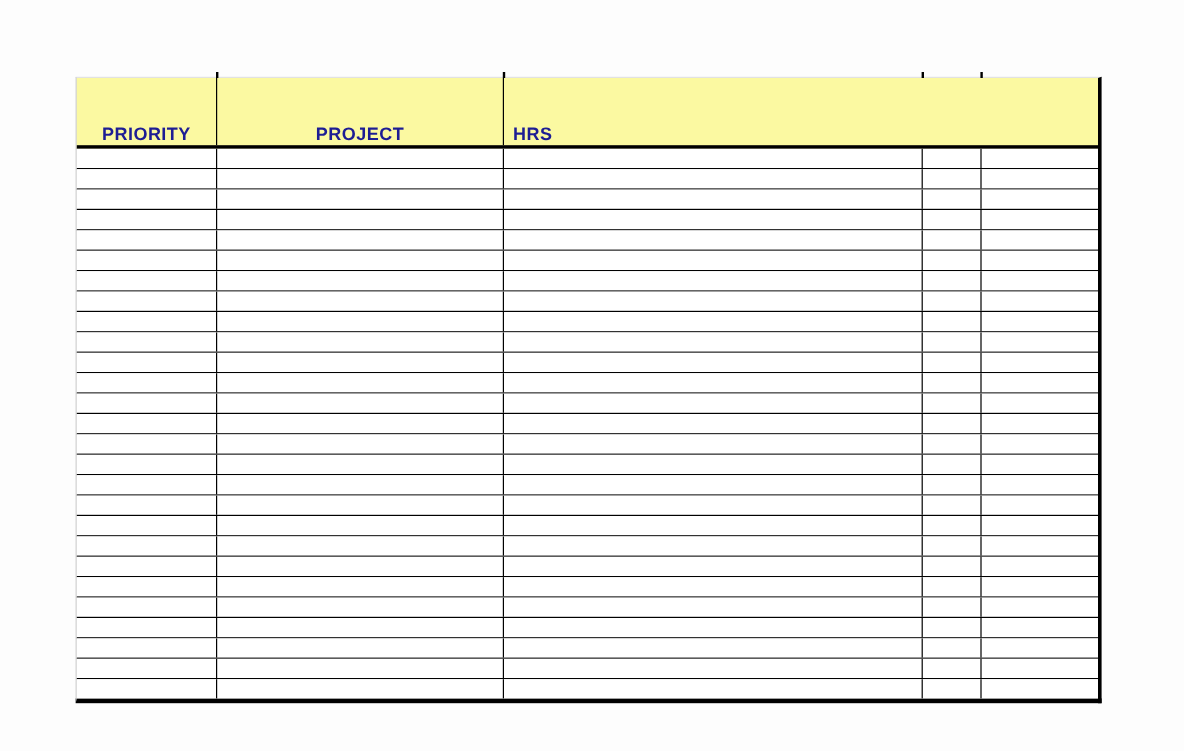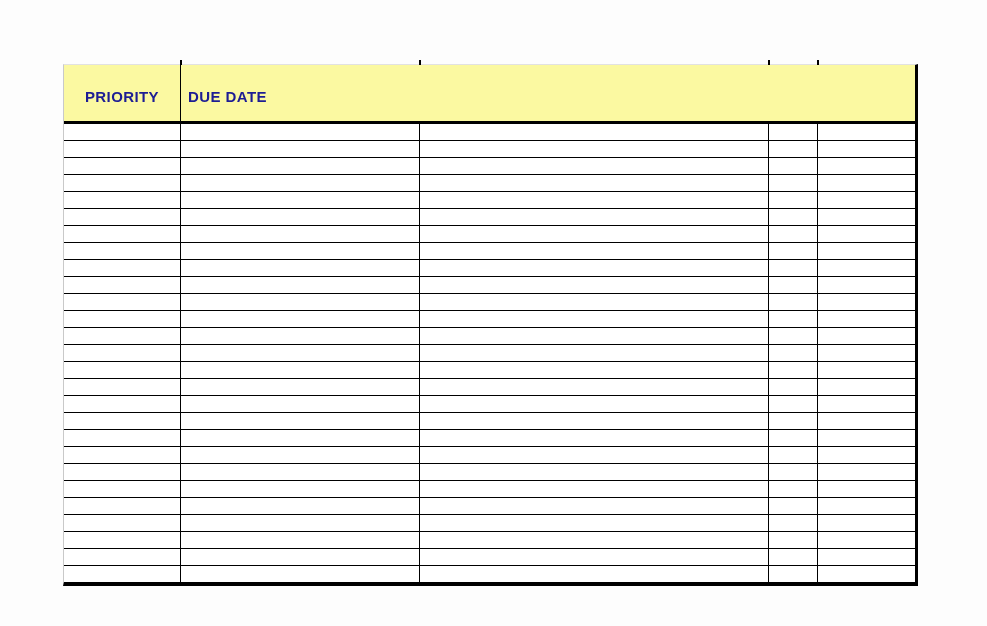--- a/index.html
+++ b/index.html
@@ -50,21 +50,21 @@
   .header-row {
     display: flex;
     height: 59px;
     background: var(--header-bg);
     border-bottom: 3.5px solid var(--grid);
   }
   .hcell {
     display: flex;
     align-items: flex-end;
     justify-content: center;
-    padding-bottom: 16px;
+    padding-bottom: 0;
     color: var(--header-text);
     font-weight: bold;
     font-size: 15px;
     letter-spacing: 0.4px;
     white-space: nowrap;
     overflow: hidden;
     text-align: right;
   }
 
   .c0 { width: 116px; }
@@ -96,21 +96,22 @@
 <div class="page">
   <div class="task-table">
 
     <div class="tick t0"></div>
     <div class="tick t1"></div>
     <div class="tick t2"></div>
     <div class="tick t3"></div>
 
     <div class="header-row">
       <div class="hcell c0">PRIORITY</div>
-      <div class="hcell c4">DUE DATE</div>
+      <div class="hcell c1">PROJECT</div>
+      <div class="hcell c3">HRS</div>
     </div>
 
     <div id="table-body">
         <div class="trow">
           <div class="cell c0"></div>
           <div class="cell c1"></div>
           <div class="cell c2"></div>
           <div class="cell c3"></div>
           <div class="cell c4"></div>
         </div>

